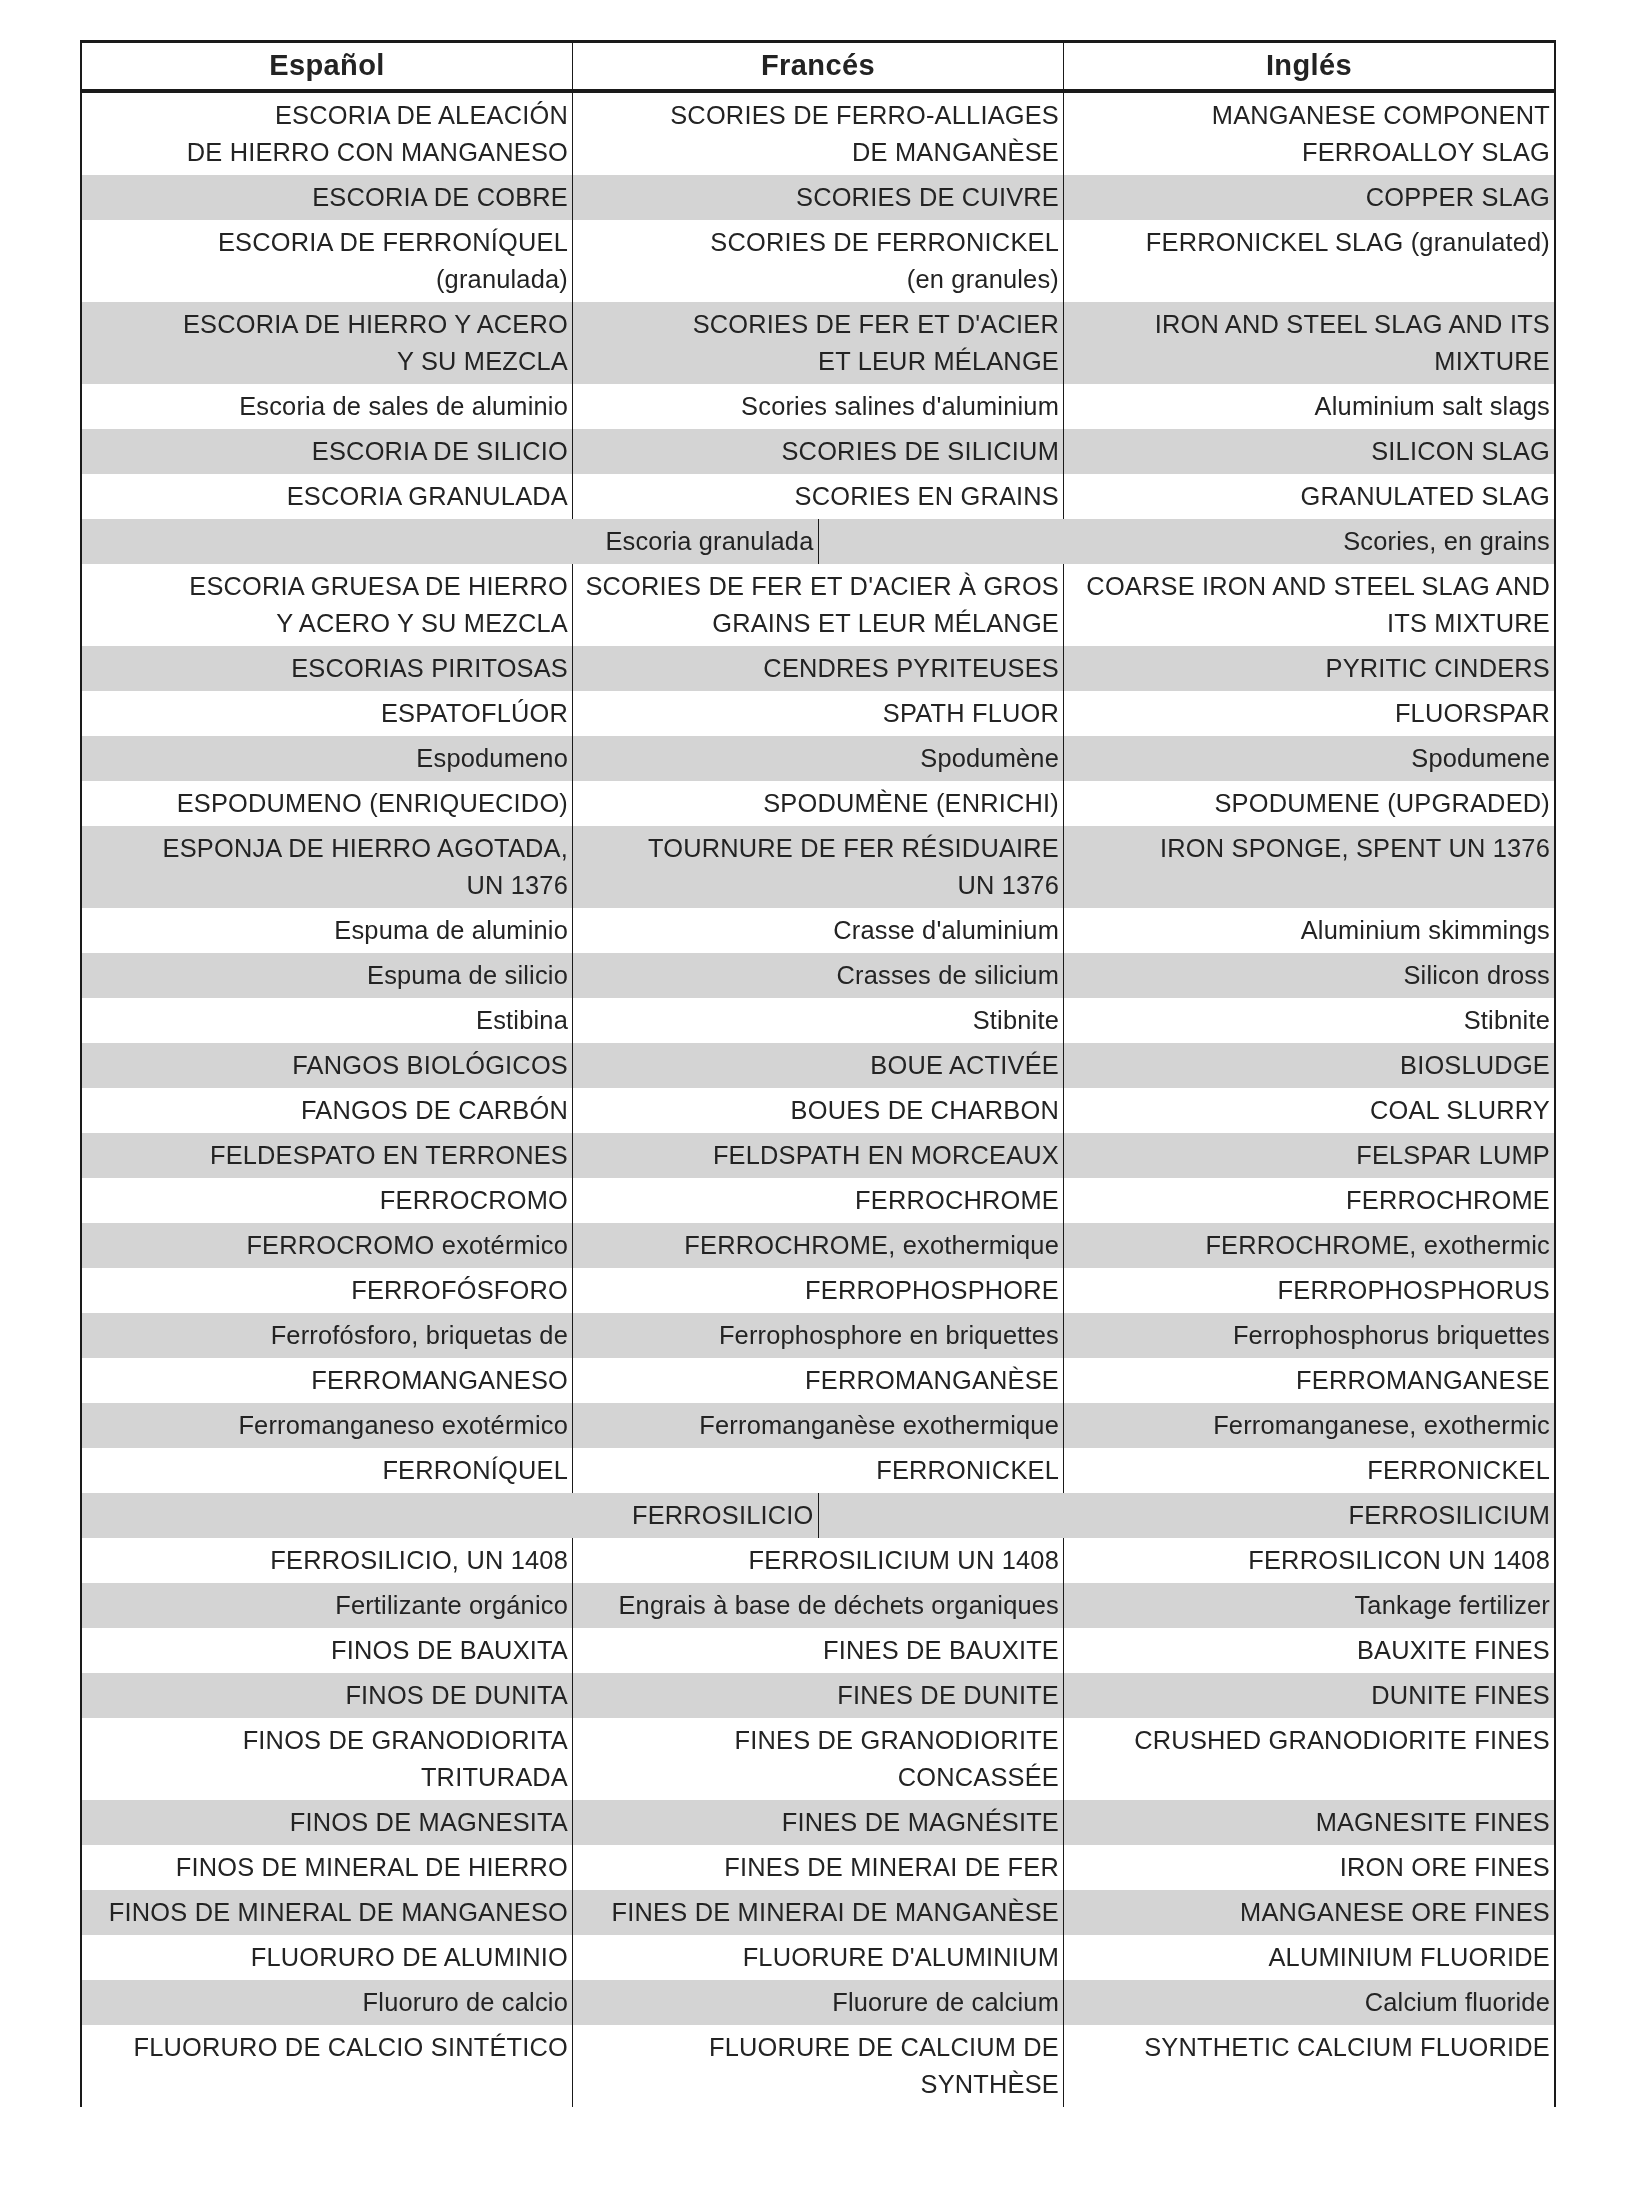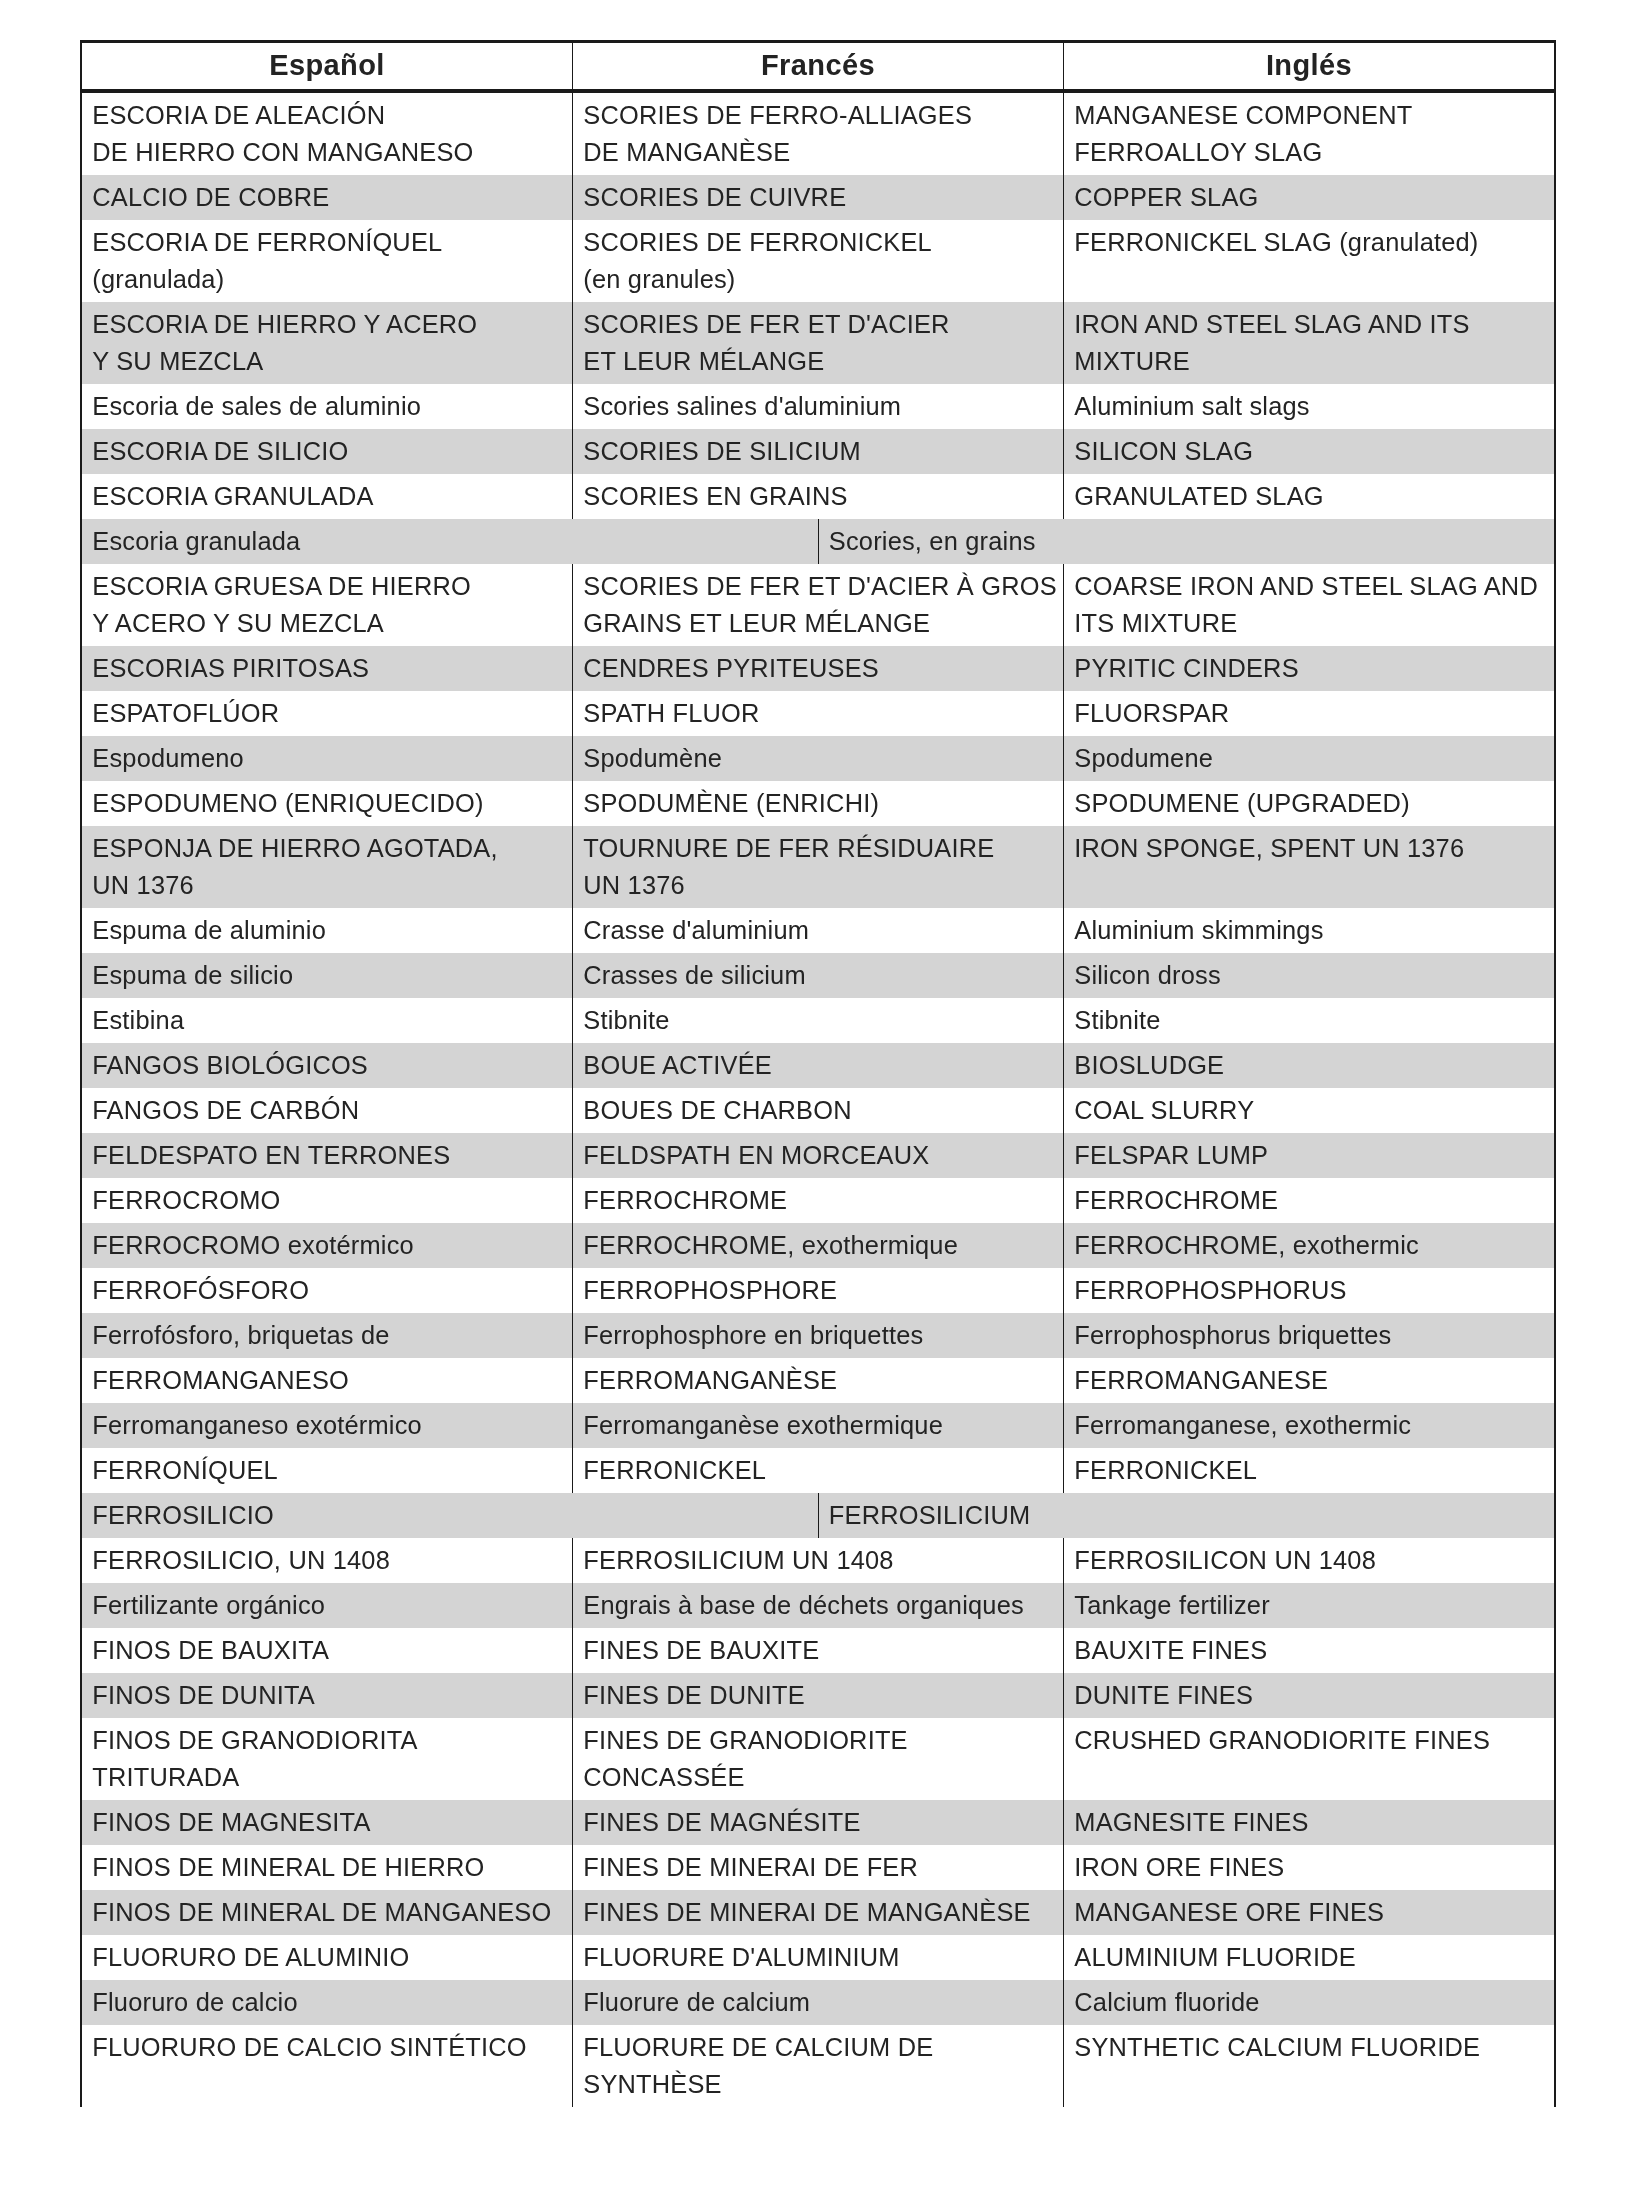--- a/index.html
+++ b/index.html
@@ -42,20 +42,21 @@
     font-size:29px;
     line-height:33px;
     padding:6.4px 0;
     letter-spacing:0.4px;
   }
   .header-cell + .header-cell{
     border-left:1.6px solid var(--border-color);
   }
   .table-row{
     display:flex;
+    text-align:right;
   }
   .table-row.shaded{
     background:var(--alt-color);
   }
   .cell{
     flex:1 1 0;
     font-size:25.4px;
     line-height:37px;
     padding:4px 4px 4px 10.3px;
     white-space:pre;
@@ -79,21 +80,21 @@
     <div class="table-body" id="table-body">
         <div class="table-row">
           <div class="cell">ESCORIA DE ALEACIÓN
 DE HIERRO CON MANGANESO</div>
           <div class="cell">SCORIES DE FERRO-ALLIAGES
 DE MANGANÈSE</div>
           <div class="cell">MANGANESE COMPONENT
 FERROALLOY SLAG</div>
         </div>
         <div class="table-row shaded">
-          <div class="cell">CALCIO DE COBRE</div>
+          <div class="cell">ESCORIA DE COBRE</div>
           <div class="cell">SCORIES DE CUIVRE</div>
           <div class="cell">COPPER SLAG</div>
         </div>
         <div class="table-row">
           <div class="cell">ESCORIA DE FERRONÍQUEL
 (granulada)</div>
           <div class="cell">SCORIES DE FERRONICKEL
 (en granules)</div>
           <div class="cell">FERRONICKEL SLAG (granulated)</div>
         </div>

